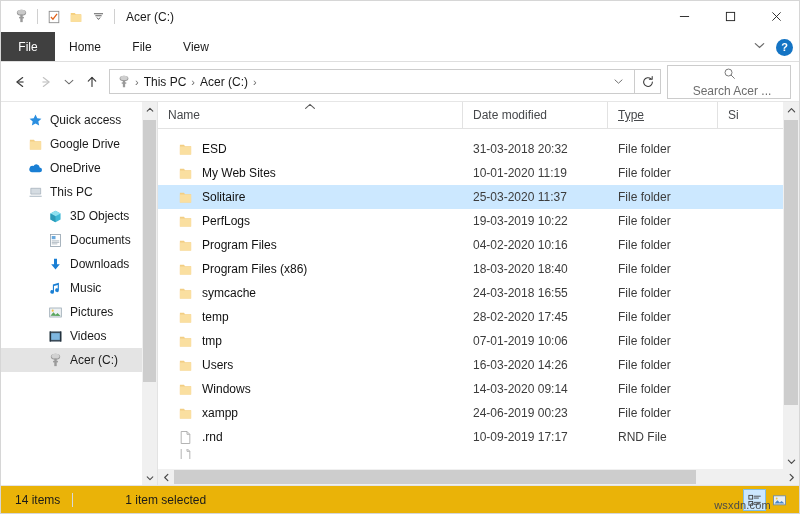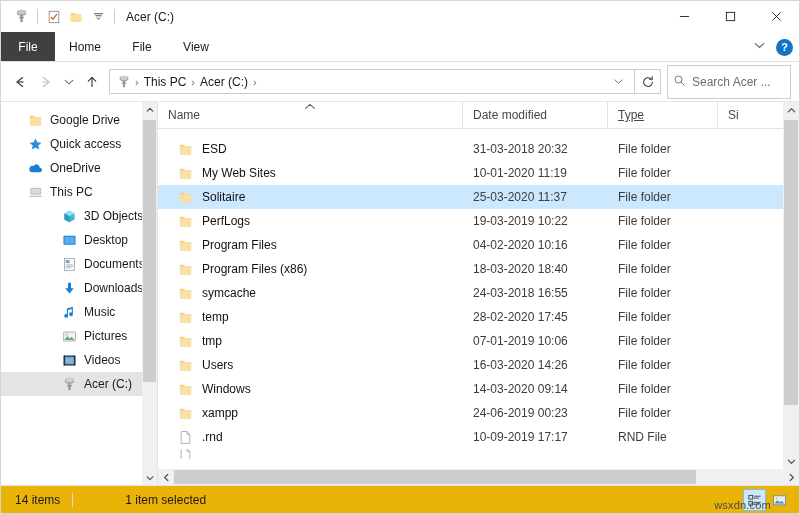--- a/index.html
+++ b/index.html
@@ -111,20 +111,21 @@
     margin-left: -4px;
     background: #fff;
   }
   .searchbox {
     width: 124px; height: 34px;
     border: 1px solid #cccccc;
     display: flex; align-items: center;
     margin-left: 6px;
     padding: 0 5px;
     background: #fff;
+    flex-direction: column;
   }
   .search-ph { font-size: 12px; color: #6d6d6d; margin-left: 6px; white-space: nowrap; }
 
   
   .body {
     flex: 1;
     display: flex;
     min-height: 0;
     border-top: 1px solid #e6e6e6;
   }
@@ -142,21 +143,21 @@
     display: flex; align-items: center;
     font-size: 12px; color: #1a1a1a;
     padding-left: 26px;
     white-space: nowrap;
   }
   .nav-item .nvi {
     width: 16px; height: 16px; margin-right: 7px;
     display: flex; align-items: center; justify-content: center;
     flex: none;
   }
-  .nav-item.indent { padding-left: 60px; }
+  .nav-item.indent { padding-left: 46px; }
   .nav-item.selected { background: #e4e4e4; }
   .sb-scroll {
     position: absolute; right: 0; top: 0; bottom: 0;
     width: 15px; background: #f0f0f0;
     display: flex; flex-direction: column; align-items: center;
   }
   .sb-arrow {
     height: 15px; width: 15px;
     display: flex; align-items: center; justify-content: center;
     color: #505050; font-size: 8px;
@@ -421,34 +422,34 @@
   </div>
 
   <div class="body">
 
     <div class="sidebar">
       <div style="padding-top:6px;">
 
         <div class="nav-item">
           <span class="nvi">
             <svg width="15" height="15" viewBox="0 0 16 16">
+                <path d="M8 1.6l1.9 4 4.4.5-3.3 3 .9 4.3L8 11.3 4.1 13.4l.9-4.3-3.3-3 4.4-.5z" fill="#2a8ee0"></path>
+              </svg>
+          </span>
+          <span>Quick access</span>
+        </div>
+
+        <div class="nav-item">
+          <span class="nvi">
+            <svg width="15" height="15" viewBox="0 0 16 16">
                 <path d="M2 3h4.4l1.1 1.4H14v9H2z" fill="#f2ce84"></path>
                 <path d="M2 4.8h12v8.6H2z" fill="#fadfa0"></path>
               </svg>
           </span>
           <span>Google Drive</span>
-        </div>
-
-        <div class="nav-item">
-          <span class="nvi">
-            <svg width="15" height="15" viewBox="0 0 16 16">
-                <path d="M8 1.6l1.9 4 4.4.5-3.3 3 .9 4.3L8 11.3 4.1 13.4l.9-4.3-3.3-3 4.4-.5z" fill="#2a8ee0"></path>
-              </svg>
-          </span>
-          <span>Quick access</span>
         </div>
 
         <div class="nav-item">
           <span class="nvi">
             <svg width="15" height="15" viewBox="0 0 16 16">
                 <path d="M4 12h8.2a2.6 2.6 0 0 0 .3-5.2 3.6 3.6 0 0 0-6.6-1.6A2.9 2.9 0 0 0 4 12z" fill="#1a7fd4"></path>
               </svg>
           </span>
           <span>OneDrive</span>
         </div>
@@ -467,29 +468,20 @@
           <span class="nvi">
             <svg width="15" height="15" viewBox="0 0 16 16">
                 <path d="M8 1.8l5.4 3v6.4L8 14.2 2.6 11.2V4.8z" fill="#3fb8d6"></path>
                 <path d="M8 1.8l5.4 3L8 7.8 2.6 4.8z" fill="#8ee0ef"></path>
                 <path d="M8 7.8v6.4L2.6 11.2V4.8z" fill="#2c9ab8"></path>
               </svg>
           </span>
           <span>3D Objects</span>
         </div>
 
-        <div class="nav-item indent">
-          <span class="nvi">
-            <svg width="15" height="15" viewBox="0 0 16 16">
-                <rect x="1.6" y="3" width="12.8" height="9.4" rx="0.6" fill="#1a7fd4"></rect>
-                <rect x="2.6" y="4" width="10.8" height="7.4" fill="#56aef0"></rect>
-              </svg>
-          </span>
-          <span>Desktop</span>
-        </div>
 
         <div class="nav-item indent">
           <span class="nvi">
             <svg width="15" height="15" viewBox="0 0 16 16">
                 <rect x="2.6" y="1.6" width="10.8" height="12.8" fill="#fff" stroke="#8a9aa8" stroke-width="0.8"></rect>
                 <rect x="4" y="3.2" width="4" height="3.4" fill="#6aa9dd"></rect>
                 <path d="M4 8.4h8M4 10h8M4 11.6h6" stroke="#9aa7b2" stroke-width="0.8"></path>
               </svg>
           </span>
           <span>Documents</span>

